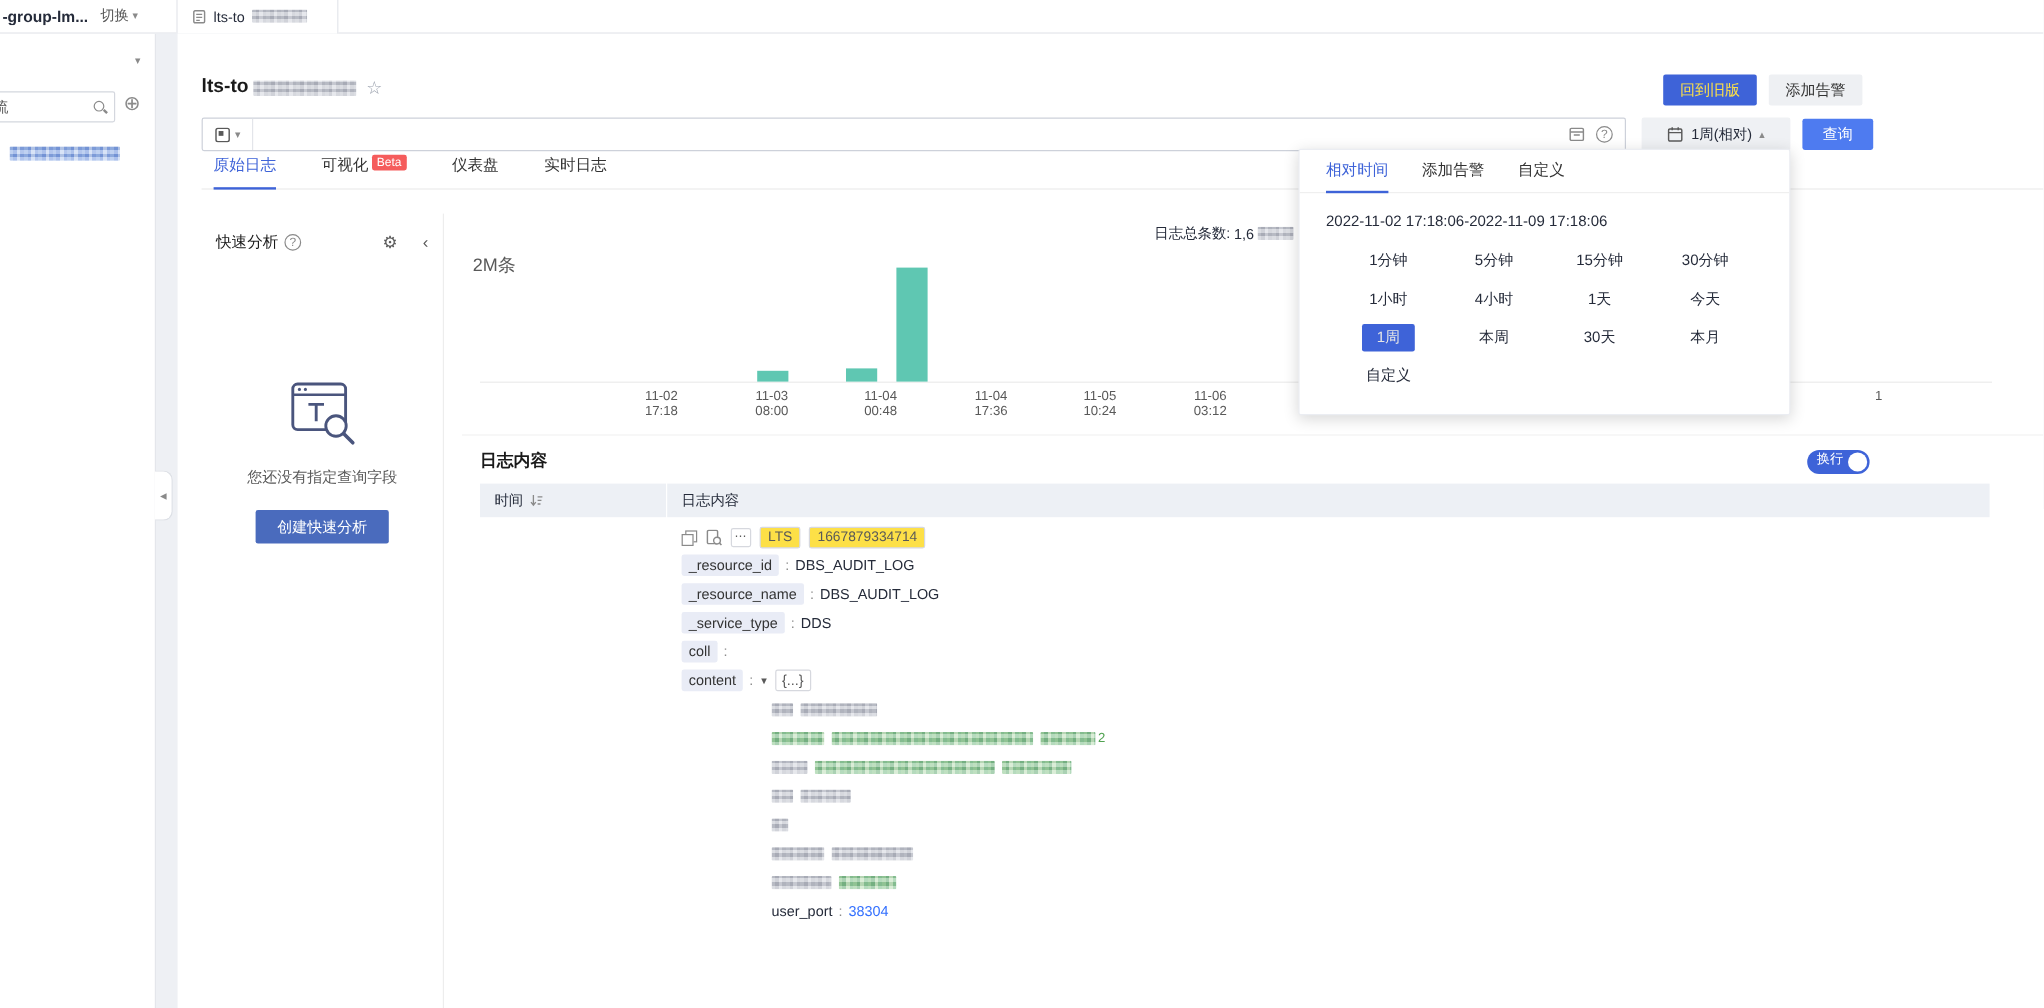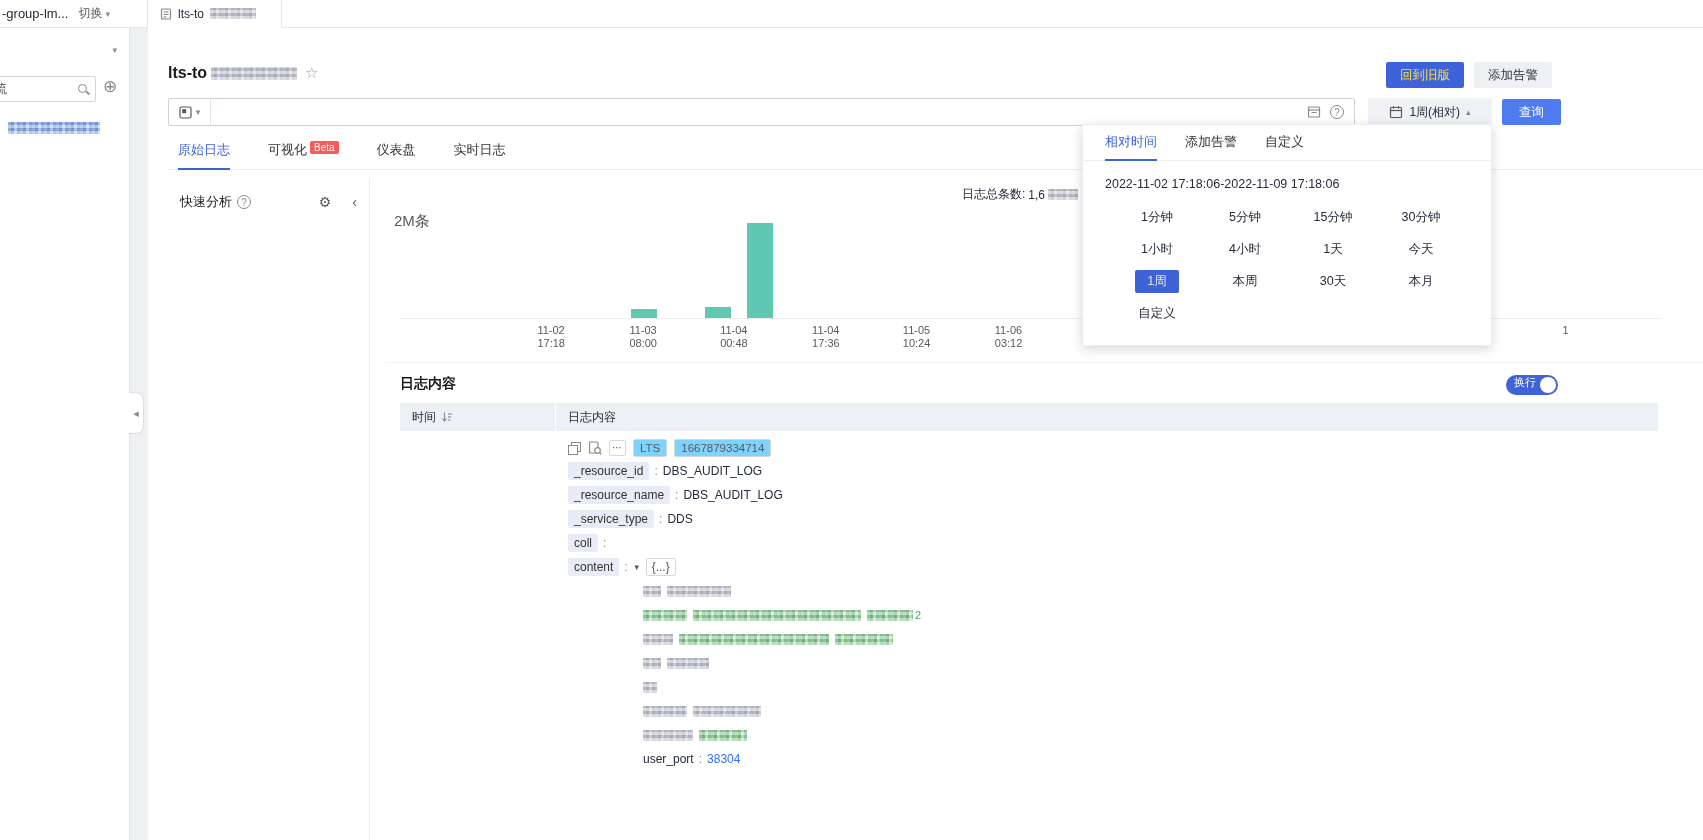--- a/index.html
+++ b/index.html
@@ -3,21 +3,21 @@
 <meta charset="utf-8">
 <style>
   *{margin:0;padding:0;box-sizing:border-box}
   html,body{background:#fff}
   body{font-family:"Liberation Sans","DejaVu Sans",sans-serif;font-size:12px;color:#333}
   .stage{position:relative;width:1703px;height:840px;overflow:hidden;background:#eef0f4}
 
   
   .topbar{position:absolute;left:0;top:0;width:1703px;height:28px;background:#fff;border-bottom:1px solid #e4e6eb;z-index:60;display:flex;align-items:center}
   .group-switcher{display:flex;align-items:center;gap:10px;padding-left:2px;width:130px}
-  .group-name{font-weight:normal;font-size:13px;color:#252b3a;white-space:nowrap;overflow:hidden}
+  .group-name{font-weight:bold;font-size:13px;color:#252b3a;white-space:nowrap;overflow:hidden}
   .switch{color:#595959;font-size:12px;display:flex;align-items:center;gap:3px;cursor:pointer}
   .caret{font-size:9px;color:#8a8a8a}
   .top-tab{width:135px;height:28px;background:#fff;border-left:1px solid #e4e6eb;border-right:1px solid #e4e6eb;display:flex;align-items:center;gap:6px;padding-left:12px;margin-left:17px;cursor:pointer}
   .top-tab .ttxt{color:#252b3a}
 
   
   .sidebar{position:absolute;left:0;top:28px;width:130px;height:812px;background:#fff;border-right:1px solid #e4e6eb;z-index:20}
   .side-select{height:32px;margin-top:6px;display:flex;align-items:center;justify-content:flex-end;padding-right:12px;cursor:pointer}
   .side-search-row{position:relative;height:28px;margin-top:10px}
   .side-search{position:absolute;left:-10px;top:0;width:106px;height:26px;border:1px solid #d4d7de;border-radius:2px;background:#fff;display:flex;align-items:center}
@@ -48,21 +48,21 @@
   .search-box{position:relative;width:1187px;height:28px;border:1px solid #cdd1da;border-radius:2px;background:#fff;display:flex;align-items:center}
   .mode-seg{width:42px;height:100%;display:flex;align-items:center;justify-content:center;gap:4px;border-right:1px solid #e3e5ea;cursor:pointer}
   .search-input{flex:1;border:none;outline:none;height:100%;padding:0 10px;font-size:12px;color:#333;font-family:inherit;background:transparent}
   .search-input::placeholder{color:#bdbfc7}
   .inbox-icons{position:absolute;right:10px;top:0;height:100%;display:flex;align-items:center;gap:9px}
   .help-circle{width:14px;height:14px;border:1px solid #8a8a8a;border-radius:50%;color:#8a8a8a;font-size:10px;display:flex;align-items:center;justify-content:center;cursor:pointer}
   .time-selector{margin-left:13px;width:124px;height:28px;background:#eff1f4;border-radius:2px;display:flex;align-items:center;justify-content:center;gap:6px;color:#252b3a;cursor:pointer}
   .query-wrap{margin-left:10px}
 
   
-  .tabs-row{position:absolute;left:20px;top:110px;right:0;height:32px;border-bottom:1px solid #ebebeb;display:flex;gap:38px;align-items:flex-end;padding-left:10px}
+  .tabs-row{position:absolute;left:20px;top:98px;right:0;height:32px;border-bottom:1px solid #ebebeb;display:flex;gap:38px;align-items:flex-end;padding-left:10px}
   .tab{font-size:13px;color:#333;padding-bottom:10px;position:relative;cursor:pointer;display:flex;align-items:flex-start;gap:3px}
   .tab.active{color:var(--primary,#3e63d8)}
   .tab.active::after{content:"";position:absolute;left:0;right:0;bottom:-1px;height:2px;background:var(--primary,#3e63d8)}
   .tab-badge{background:var(--beta-red,#f55c5c);color:#fff;font-size:10px;border-radius:2px;padding:1px 4px;line-height:1.1}
   .tab-badge:empty{display:none}
 
   
   .quick-panel{position:absolute;left:20px;top:150px;width:202px;bottom:0;border-right:1px solid #ededed}
   .qp-header{display:flex;align-items:center;padding:15px 8px 0 12px;gap:5px}
   .qp-title{font-size:13px;color:#1a1a1a}
@@ -73,39 +73,39 @@
   .qp-empty-text{margin-top:16px;color:#595959;font-size:12.5px}
   .qp-create{margin-top:18px}
   .btn-create{background:#4a6bbd;color:#fff;padding:0 18px;height:28px}
 
   
   .chart-total{position:absolute;top:158px;left:620px;width:310px;text-align:right;color:#252b3a;display:flex;justify-content:flex-end;align-items:center;gap:3px}
   .chart-ytick{position:absolute;left:246px;top:184px;font-size:15px;color:#595959}
   .chart-plot{position:absolute;left:252px;top:166px;width:1260px;height:125px;border-bottom:1px solid #ececec}
   .bar{position:absolute;bottom:0;width:26px;transform:translateX(-50%);background:var(--bar-teal,#5fc7b2)}
   .chart-xlabels{position:absolute;left:252px;top:296px;width:1260px;height:30px}
-  .xlab{position:absolute;top:0;transform:translateX(-50%);font-size:11px;color:#595959;text-align:left;line-height:13px;white-space:nowrap}
+  .xlab{position:absolute;top:0;transform:translateX(-50%);font-size:11px;color:#595959;text-align:center;line-height:13px;white-space:nowrap}
 
   
   .log-section{position:absolute;left:237px;top:334px;right:0;bottom:0;border-top:1px solid #f2f2f2}
   .log-title{position:absolute;left:15px;top:12px;font-size:14px;font-weight:bold;color:#1a1a1a}
   .wrap-toggle{position:absolute;left:1121px;top:12px;width:52px;height:20px;border-radius:10px;background:var(--primary,#3e63d8);color:#fff;font-size:11px;display:flex;padding-left:8px;cursor:pointer}
   .wrap-toggle::after{content:"";position:absolute;right:2px;top:2px;width:16px;height:16px;border-radius:50%;background:#fff}
   .log-thead{position:absolute;left:15px;top:40px;right:45px;height:28px;display:flex;gap:1px}
   .th{background:#edf0f5;display:flex;align-items:center;padding-left:12px;color:#252b3a;gap:5px}
   .th-time{width:155px}
   .th-content{flex:1}
   .log-body-time{position:absolute;left:15px;top:68px;width:155px;padding:8px 0 0 2px;color:#252b3a;line-height:16px}
   .log-body-content{position:absolute;left:183px;top:68px;right:20px}
   .meta-row{height:22px;display:flex;align-items:center;gap:7px;margin-top:6px}
   .icon-copy{position:relative;width:13px;height:13px;cursor:pointer}
   .icon-copy::before{content:"";position:absolute;left:3px;top:0;width:8px;height:8px;border:1px solid #8a8a8a}
   .icon-copy::after{content:"";position:absolute;left:0;top:3px;width:8px;height:8px;border:1px solid #8a8a8a;background:#fff}
   .dots-box{width:17px;height:16px;border:1px solid #d6d8de;border-radius:2px;color:#595959;display:flex;align-items:center;justify-content:center;font-size:10px;letter-spacing:1px;cursor:pointer;line-height:1}
-  .log-tag{height:18px;border:1px solid #d6d8de;border-radius:2px;padding:0 6px;font-size:11.5px;color:#595959;display:inline-flex;align-items:center;cursor:pointer;background:#7dd3fc}
+  .log-tag{height:18px;border:1px solid #d6d8de;border-radius:2px;padding:0 6px;font-size:11.5px;color:#595959;display:inline-flex;align-items:center;cursor:pointer;background:#fde047}
   .tags-wrap{display:flex;gap:7px}
   .field-row{height:24px;display:flex;align-items:center;gap:5px}
   .chip{background:#e9ecf6;color:#333;padding:2px 6px;border-radius:2px;cursor:pointer}
   .colon{color:#8a8a8a}
   .fval{color:#252b3a}
   .json-caret{font-size:8px;color:#595959;cursor:pointer}
   .json-chip{border:1px solid #d6d8de;border-radius:2px;padding:1px 5px;color:#595959;background:#fff;cursor:pointer}
   .mlines{margin-left:75px}
   .mlines .mrow{height:24px;display:flex;align-items:center}
   .tailchar{color:#52a352;font-size:11px;margin-left:2px}
@@ -262,20 +262,37 @@
       </div>
 
     <div class="quick-panel">
       <div class="qp-header">
         <span class="qp-title">快速分析</span>
         <span class="help-circle">?</span>
         <span class="qp-spacer"></span>
         <span class="gear">⚙</span>
         <span class="qp-collapse">‹</span>
       </div>
+      <div class="qp-empty">
+        <div style="display:flex;justify-content:center">
+          <svg width="64" height="58" viewBox="0 0 64 58">
+            <rect x="7" y="4" width="44" height="38" rx="4" fill="none" stroke="#4a557d" stroke-width="2.4"></rect>
+            <line x1="7" y1="13" x2="51" y2="13" stroke="#4a557d" stroke-width="2"></line>
+            <circle cx="12.5" cy="8.5" r="1.3" fill="#4a557d"></circle>
+            <circle cx="17.5" cy="8.5" r="1.3" fill="#4a557d"></circle>
+            <path d="M20 21 h13 M26.5 21 v14" stroke="#4a557d" stroke-width="2.4" fill="none"></path>
+            <circle cx="43" cy="39" r="8.5" fill="#fff" stroke="#4a557d" stroke-width="2.4"></circle>
+            <line x1="49.5" y1="45.5" x2="57" y2="53" stroke="#4a557d" stroke-width="3" stroke-linecap="round"></line>
+          </svg>
+        </div>
+        <div class="qp-empty-text">您还没有指定查询字段</div>
+        <div class="qp-create">
+          <button class="btn btn-create">创建快速分析</button>
+        </div>
+      </div>
     </div>
 
     <div class="chart-total">
       <span>日志总条数:</span>
       <span>1,6</span>
       <span class="mx" style="width:30px"></span>
     </div>
     <div class="chart-ytick">2M条</div>
     <div class="chart-plot">
         <div class="bar" style="left: 19.4%; height: 7%;"></div>

